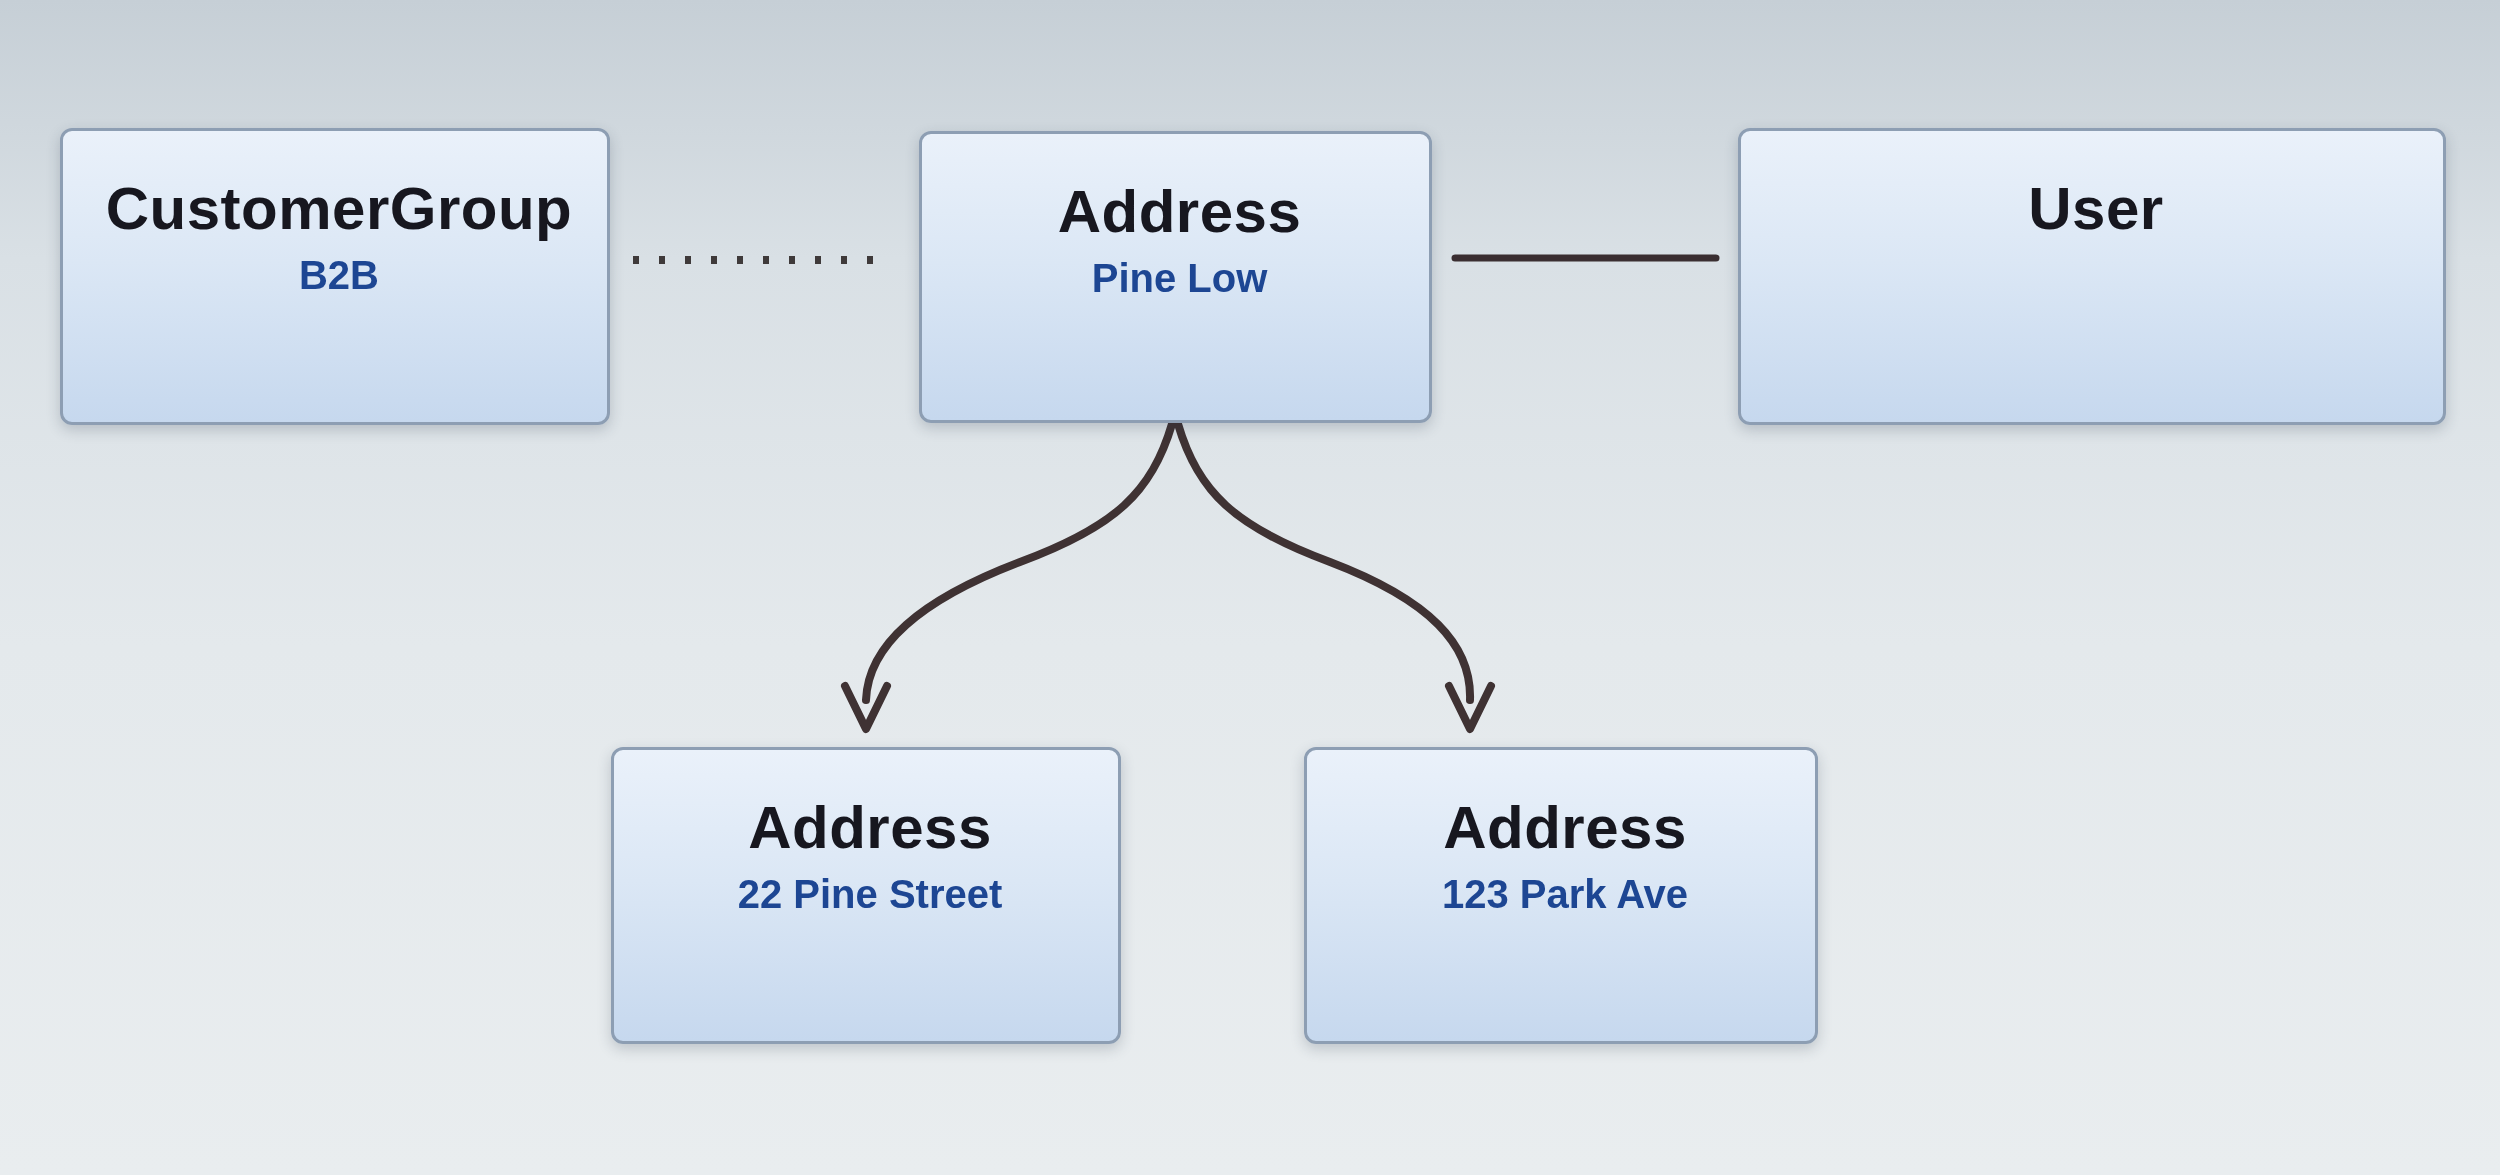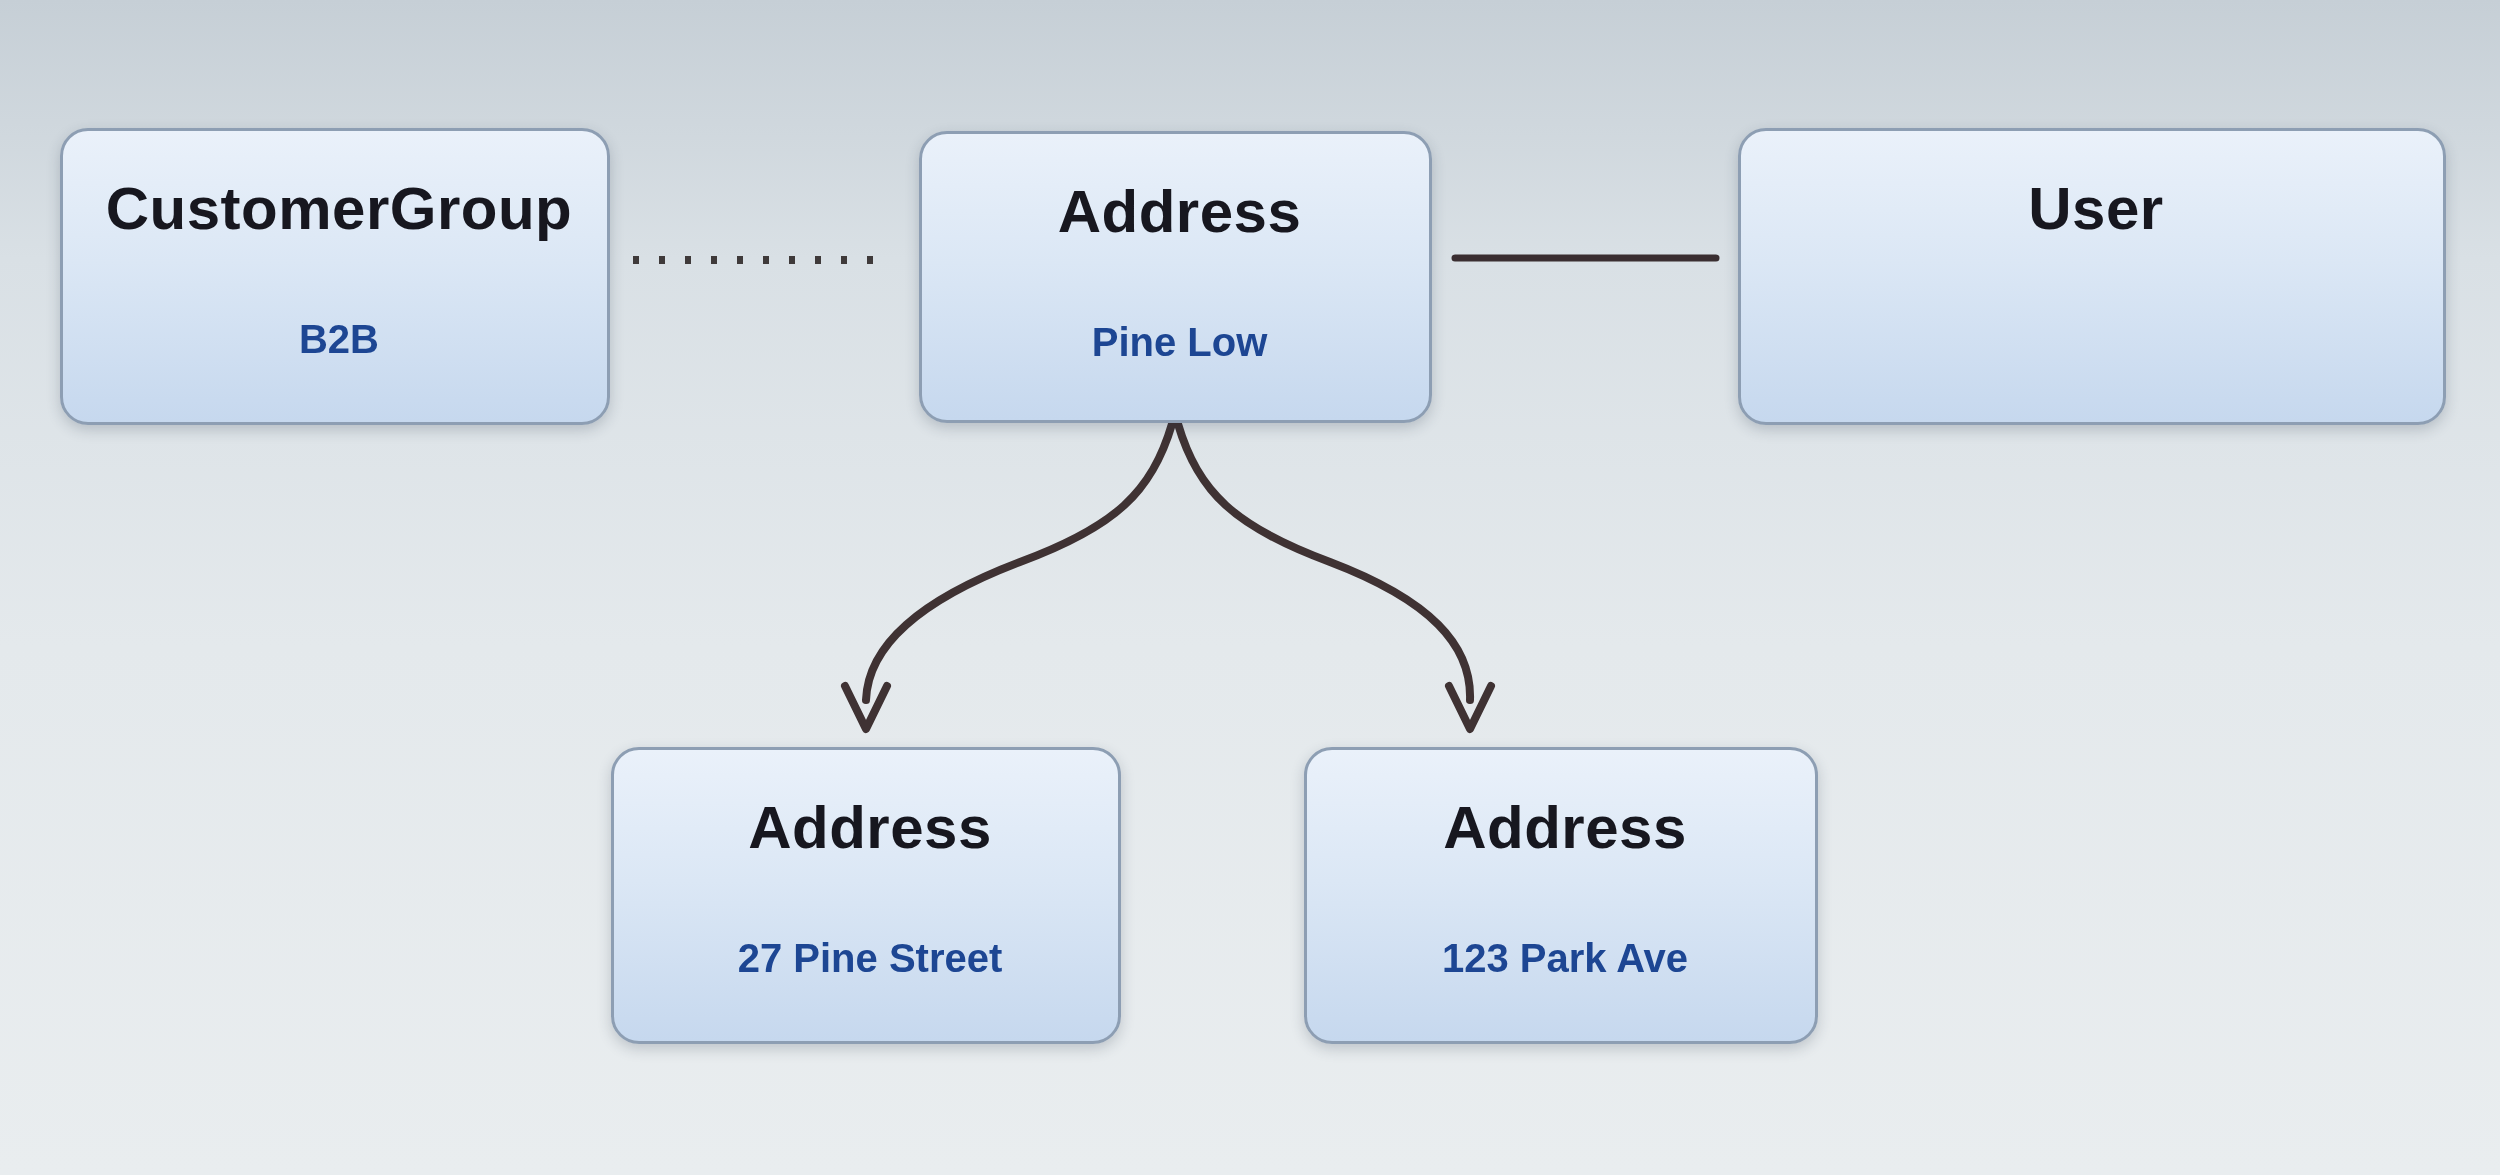--- a/index.html
+++ b/index.html
@@ -23,28 +23,27 @@
     top: 0;
     width: 2500px;
     height: 1175px;
     pointer-events: none;
   }
 
   .node {
     position: absolute;
     box-sizing: border-box;
     border: 3px solid #8d9eb3;
-    border-radius: 28px;
+    border-radius: 12px;
     background: linear-gradient(180deg, #eaf1fa 0%, #dbe7f5 45%, #c6d8ee 100%);
     box-shadow: 0 5px 14px rgba(40, 55, 75, 0.22);
     display: flex;
     flex-direction: column;
     align-items: center;
     padding-top: 45px;
-    gap: 64px;
     padding-left: 8px;
   }
 
   .node-title {
     font-size: 60px;
     line-height: 66px;
     font-weight: bold;
     color: #17171f;
     letter-spacing: 0.5px;
     white-space: nowrap;
@@ -91,21 +90,21 @@
     <div class="node-title">Address</div>
     <div class="node-value">Pine Low</div>
   </div>
 
   <div class="node node-user">
     <div class="node-title">User</div>
   </div>
 
   <div class="node node-address-left">
     <div class="node-title">Address</div>
-    <div class="node-value">27 Pine Street</div>
+    <div class="node-value">22 Pine Street</div>
   </div>
 
   <div class="node node-address-right">
     <div class="node-title">Address</div>
     <div class="node-value">123 Park Ave</div>
   </div>
 
 </div>
 
 </body></html>

